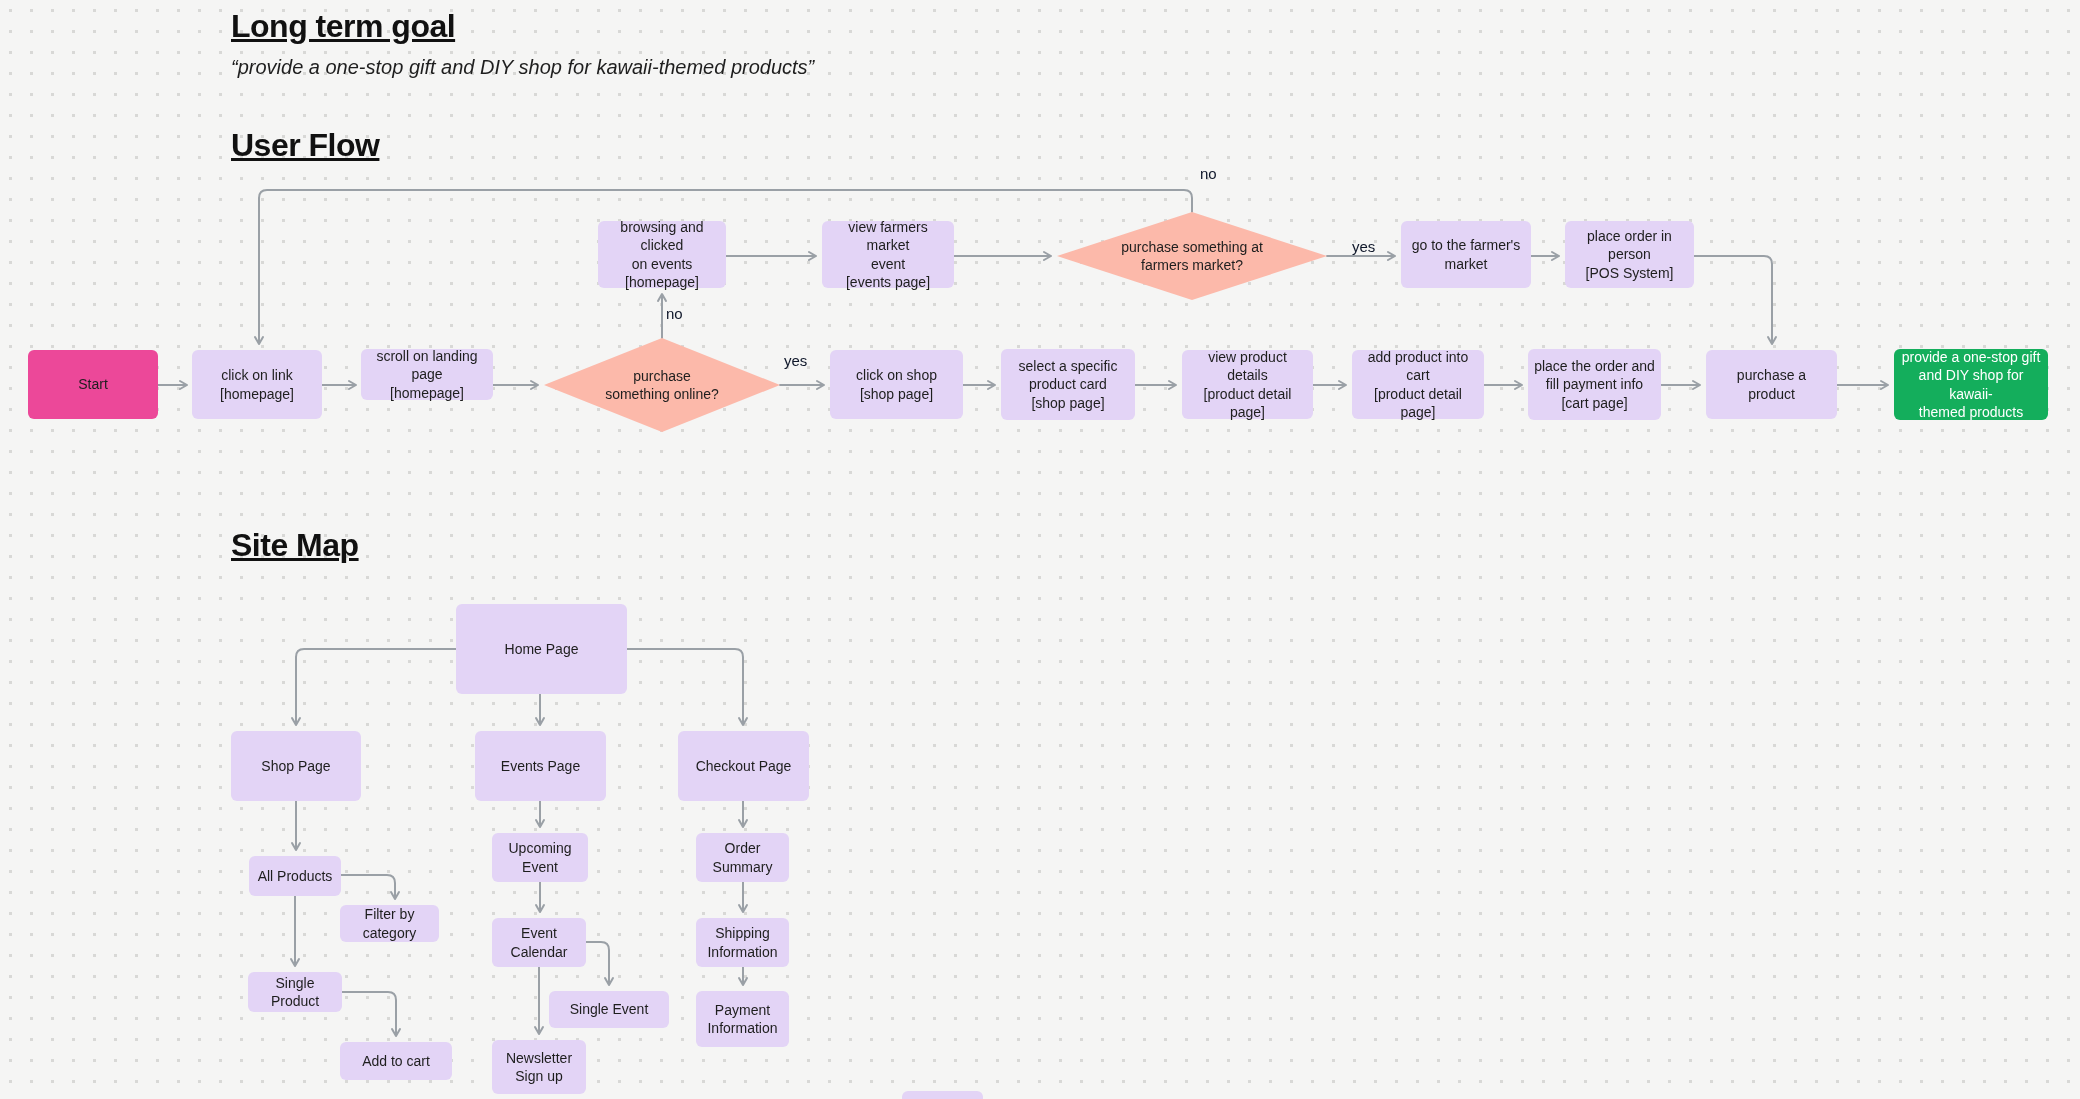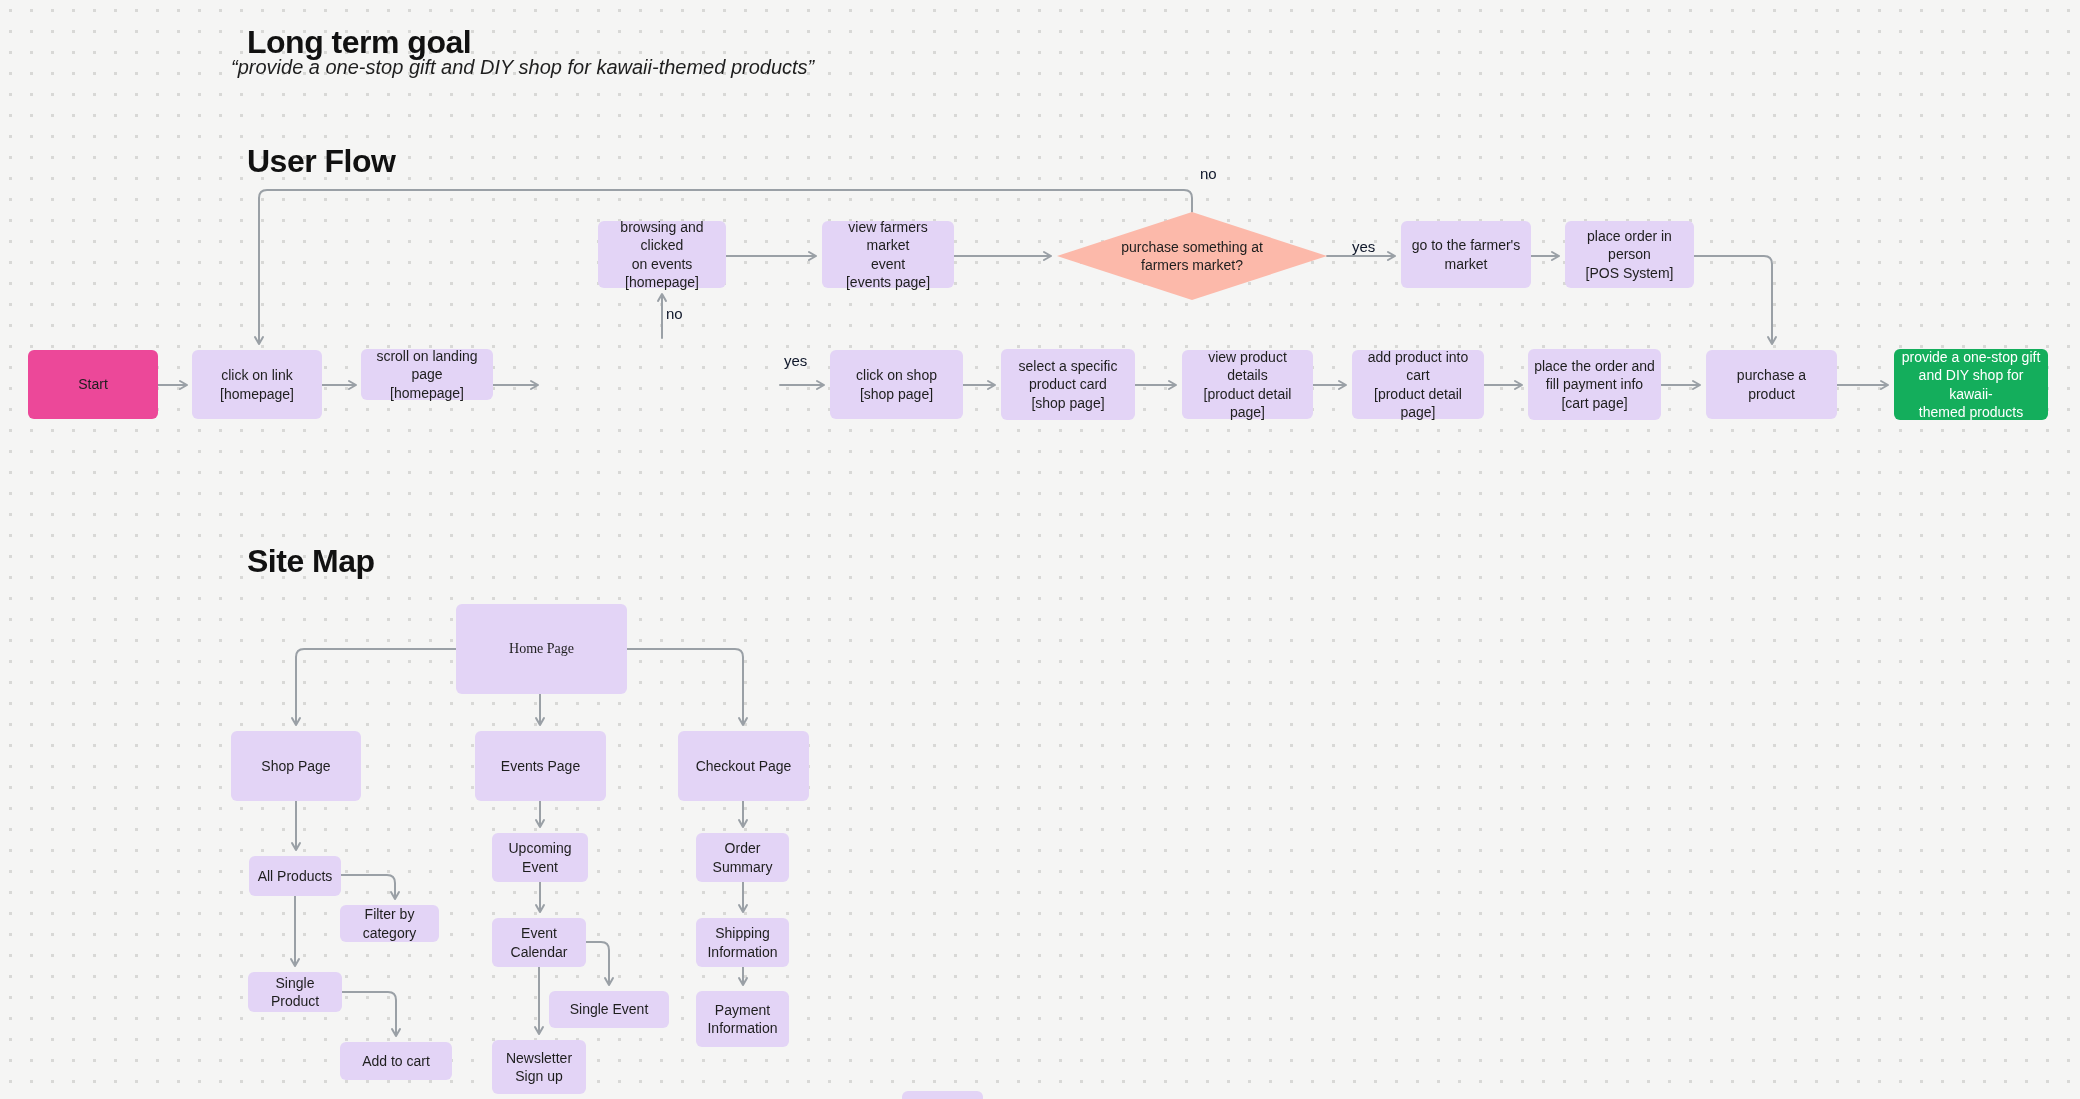--- a/index.html
+++ b/index.html
@@ -9,39 +9,39 @@
     background-color:#f5f5f4;
     background-image:radial-gradient(circle, #d8d8d6 1.6px, transparent 1.6px);
     background-size:21px 21px;
     color:#1e1e1e;
     position:relative;
   }
   .canvas{position:absolute;inset:0;width:2080px;height:1099px;}
   .connectors{position:absolute;left:0;top:0;pointer-events:none;}
   .connectors path{fill:none;stroke:#9aa0a6;stroke-width:2;stroke-linecap:round;}
   .heading{
-    position:absolute;margin:16px;
-    font-size:32px;font-weight:800;letter-spacing:-0.5px;color:#111;
+    position:absolute;margin:0;
+    font-size:32px;font-weight:800;letter-spacing:-0.5px;color:#111;text-decoration:underline;
   }
   .quote{
     position:absolute;font-size:20px;font-style:italic;color:#1e1e1e;
   }
   .node{
     position:absolute;display:flex;align-items:center;justify-content:center;
     text-align:center;border-radius:6px;font-size:14px;line-height:1.32;
     color:#1e1e1e;white-space:pre-line;box-sizing:border-box;padding:4px 6px;
   }
   .purple{background:#e3d4f6;}
   .yellow{background:#ec4899;}
   .green{background:#14ae5c;color:#ffffff;}
   .diamond{
     background:#fcb9aa;border-radius:0;padding:0 38px;
     clip-path:polygon(50% 0,100% 50%,50% 100%,0 50%);
   }
-  .big{font-size:14px;font-family:Liberation Serif, serif;}
+  .big{font-size:14px;}
   .edge-label{
     position:absolute;font-size:15px;color:#0f172a;
   }
 </style>
 </head>
 <body>
 
 <div class="canvas">
 
   <svg class="connectors" width="2080" height="1099" viewBox="0 0 2080 1099">
@@ -93,20 +93,22 @@
   <div class="quote" style="left:231px;top:56px">“provide a one-stop gift and DIY shop for kawaii-themed products”</div>
   <h1 class="heading" style="left:231px;top:127px">User Flow</h1>
   <h1 class="heading" style="left:231px;top:527px">Site Map</h1>
 
   <div class="node yellow" style="left:28px;top:350px;width:130px;height:69px">Start</div>
   <div class="node purple" style="left:192px;top:350px;width:130px;height:69px">click on link
 [homepage]</div>
   <div class="node purple" style="left:361px;top:349px;width:132px;height:51px">scroll on landing
 page
 [homepage]</div>
+  <div class="node diamond" style="left:544px;top:338px;width:236px;height:94px">purchase
+something online?</div>
   <div class="node purple" style="left:830px;top:350px;width:133px;height:69px">click on shop
 [shop page]</div>
   <div class="node purple" style="left:1001px;top:349px;width:134px;height:71px">select a specific
 product card
 [shop page]</div>
   <div class="node purple" style="left:1182px;top:350px;width:131px;height:69px">view product details
 [product detail page]</div>
   <div class="node purple" style="left:1352px;top:350px;width:132px;height:69px">add product into cart
 [product detail page]</div>
   <div class="node purple" style="left:1528px;top:349px;width:133px;height:71px">place the order and

